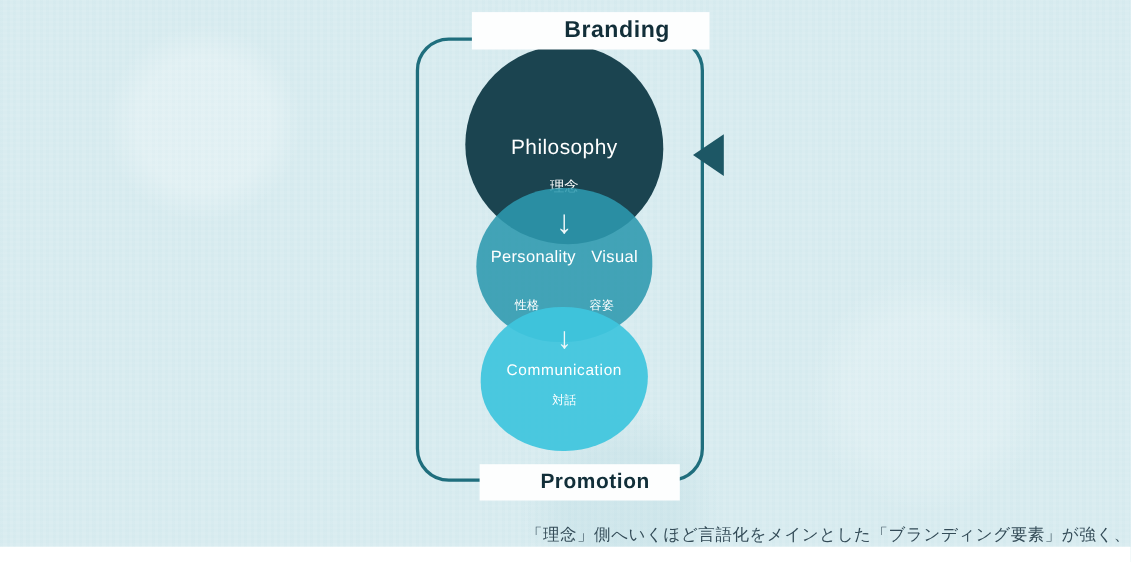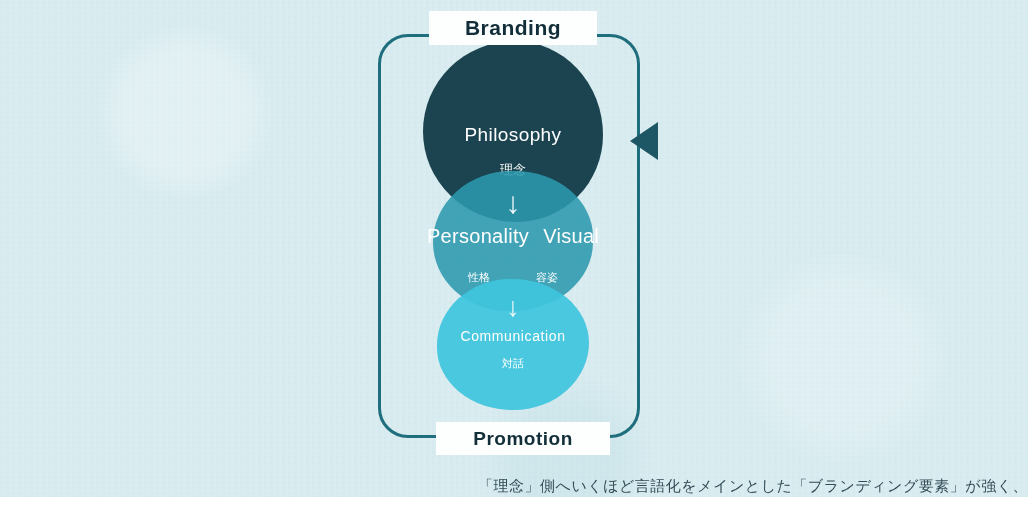--- a/index.html
+++ b/index.html
@@ -52,27 +52,29 @@
     font-weight: 600;
     letter-spacing: 0.5px;
     z-index: 7;
   }
   .band-label.top {
     left: 429px;
     top: 11px;
     width: 168px;
     height: 34px;
     font-size: 21px;
+    padding-left: 48px;
   }
   .band-label.bottom {
     left: 436px;
     top: 422px;
-    width: 174px;
+    width: 154px;
     height: 33px;
     font-size: 19px;
+    padding-left: 28px;
   }
 
   .arrowhead-left {
     position: absolute;
     left: 630px;
     top: 122px;
     width: 0;
     height: 0;
     border-top: 19px solid transparent;
     border-bottom: 19px solid transparent;
@@ -114,21 +116,21 @@
     z-index: 4;
   }
   .c2-titles {
     position: absolute;
     top: 54px;
     left: 0;
     width: 100%;
     display: flex;
     justify-content: center;
     gap: 14px;
-    font-size: 20px;
+    font-size: 15px;
     letter-spacing: 0.3px;
   }
   .c2-subs {
     position: absolute;
     top: 87px;
     left: 0;
     width: 100%;
     display: flex;
     justify-content: center;
     gap: 46px;

